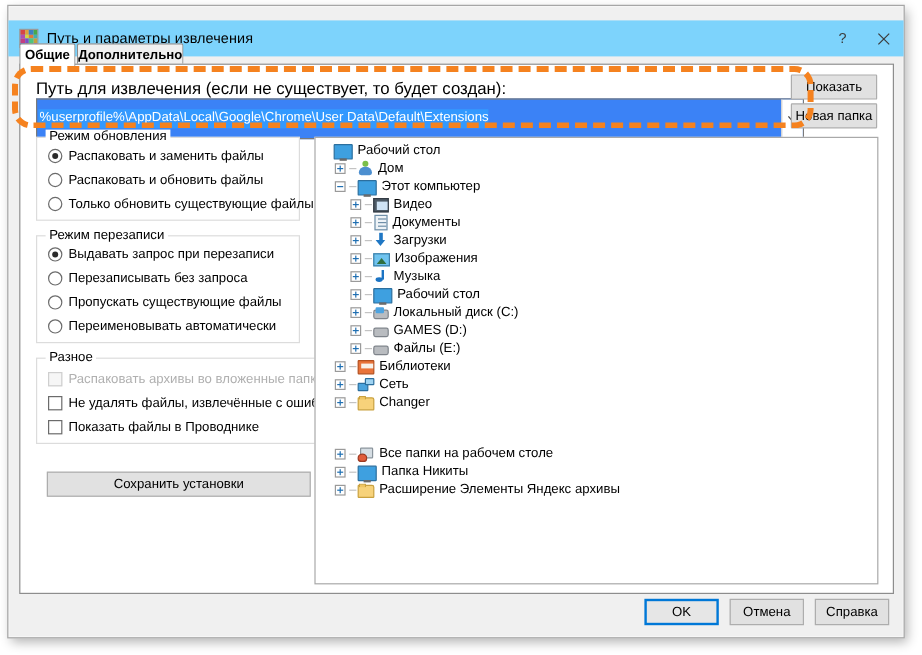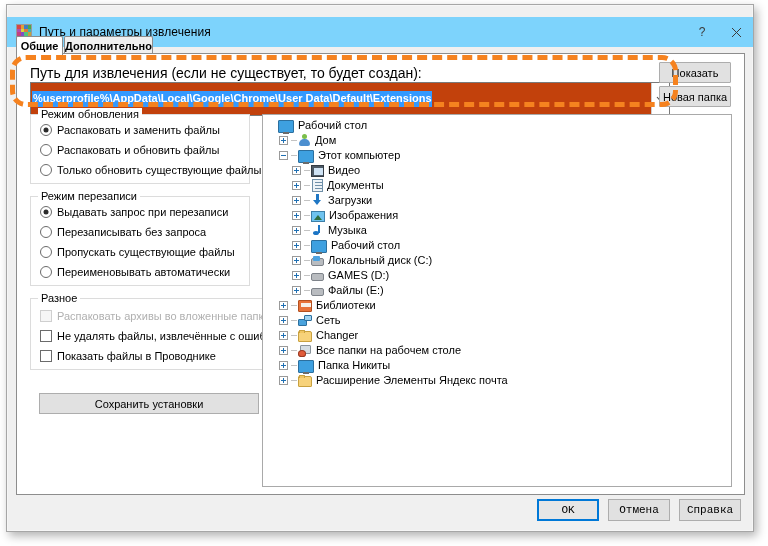--- a/index.html
+++ b/index.html
@@ -62,22 +62,22 @@
   .tab.inactive{background:#f0f0f0;}
   .tabpage{
     position:absolute;left:9px;top:48px;width:729px;height:442px;
     background:#ffffff;border:1px solid #8d8d8d;box-sizing:border-box;
   }
 
   
   .lbl-path{position:absolute;left:13px;top:11px;font-size:14px;white-space:nowrap;}
   .pathbox{
     position:absolute;left:13px;top:28px;width:640px;height:34px;
-    border:1px solid #7a7a7a;background:#c2410c;box-sizing:border-box;
-    display:flex;align-items:stretch;font-weight:bold;
+    border:1px solid #7a7a7a;background:#3b82f6;box-sizing:border-box;
+    display:flex;align-items:stretch;
   }
   .pathbox .txtwrap{
     flex:1 1 auto;overflow:hidden;display:flex;align-items:center;
     padding-left:1px;
   }
   .pathbox .sel{
     background:#3399ff;color:#ffffff;font-size:11px;white-space:nowrap;
     padding:1px 0 2px 1px;line-height:13px;
   }
   .pathbox .drop{
@@ -175,21 +175,21 @@
   .ic-lib{width:14px;height:12px;background:#e8733a;border:1px solid #b4501f;border-radius:1px;margin-top:1px;box-sizing:border-box;}
   .ic-lib::after{content:"";position:absolute;left:2px;top:2px;width:10px;height:4px;background:#f7f2ea;}
   .ic-net{width:14px;height:12px;margin-top:1px;}
   .ic-net::before{content:"";position:absolute;left:0;top:4px;width:9px;height:7px;background:#4aa3dd;border:1px solid #2c6f9e;border-radius:1px;box-sizing:border-box;}
   .ic-net::after{content:"";position:absolute;left:6px;top:0;width:8px;height:6px;background:#9fd3f2;border:1px solid #2c6f9e;border-radius:1px;box-sizing:border-box;}
   .ic-desk{width:14px;height:12px;margin-top:1px;}
   .ic-desk::before{content:"";position:absolute;left:2px;top:0;width:11px;height:9px;background:#d5dde3;border:1px solid #8a949c;border-radius:1px;box-sizing:border-box;}
   .ic-desk::after{content:"";position:absolute;left:0;top:5px;width:8px;height:7px;background:#e05b3a;border:1px solid #9c3a22;border-radius:50% 50% 40% 40%;box-sizing:border-box;}
 
   
-  .btnrow{position:absolute;right:12px;bottom:10px;display:flex;gap:9px;font-family:Liberation Mono, monospace;}
+  .btnrow{position:absolute;right:12px;bottom:10px;display:flex;gap:9px;}
   .dlgbtn{
     width:62px;height:22px;background:#e1e1e1;border:1px solid #adadad;box-sizing:border-box;
     font-size:11px;display:flex;align-items:center;justify-content:center;
   }
   .dlgbtn.primary{border:2px solid #0078d7;background:#e6e6e6;}
 
   
   .anno{
     position:absolute;left:10px;top:55px;width:668px;height:52px;
     border:5px dashed #f5821f;border-radius:16px;
@@ -395,37 +395,37 @@
             <span class="dash"></span>
             <span class="ico ic-net"></span>
             <span class="tlabel">Сеть</span>
           </div>
           <div class="trow" style="padding-left: 13px;">
             <span class="exp plus"></span>
             <span class="dash"></span>
             <span class="ico ic-folder"></span>
             <span class="tlabel">Changer</span>
           </div>
-          <div class="trow" style="padding-left: 13px;">
+          <div class="trow" style="padding-left: 13px; margin-top: 28px;">
             <span class="exp plus"></span>
             <span class="dash"></span>
             <span class="ico ic-desk"></span>
             <span class="tlabel">Все папки на рабочем столе</span>
           </div>
           <div class="trow" style="padding-left: 13px;">
             <span class="exp plus"></span>
             <span class="dash"></span>
             <span class="ico ic-monitor"></span>
             <span class="tlabel">Папка Никиты</span>
           </div>
           <div class="trow" style="padding-left: 13px;">
             <span class="exp plus"></span>
             <span class="dash"></span>
             <span class="ico ic-folder"></span>
-            <span class="tlabel">Расширение  Элементы Яндекс почта</span>
+            <span class="tlabel">Расширение  Элементы Яндекс архивы</span>
           </div>
         </div>
     </div>
 
   </div>
 
   <div class="btnrow">
     <div class="dlgbtn primary">OK</div>
     <div class="dlgbtn">Отмена</div>
     <div class="dlgbtn">Справка</div>

